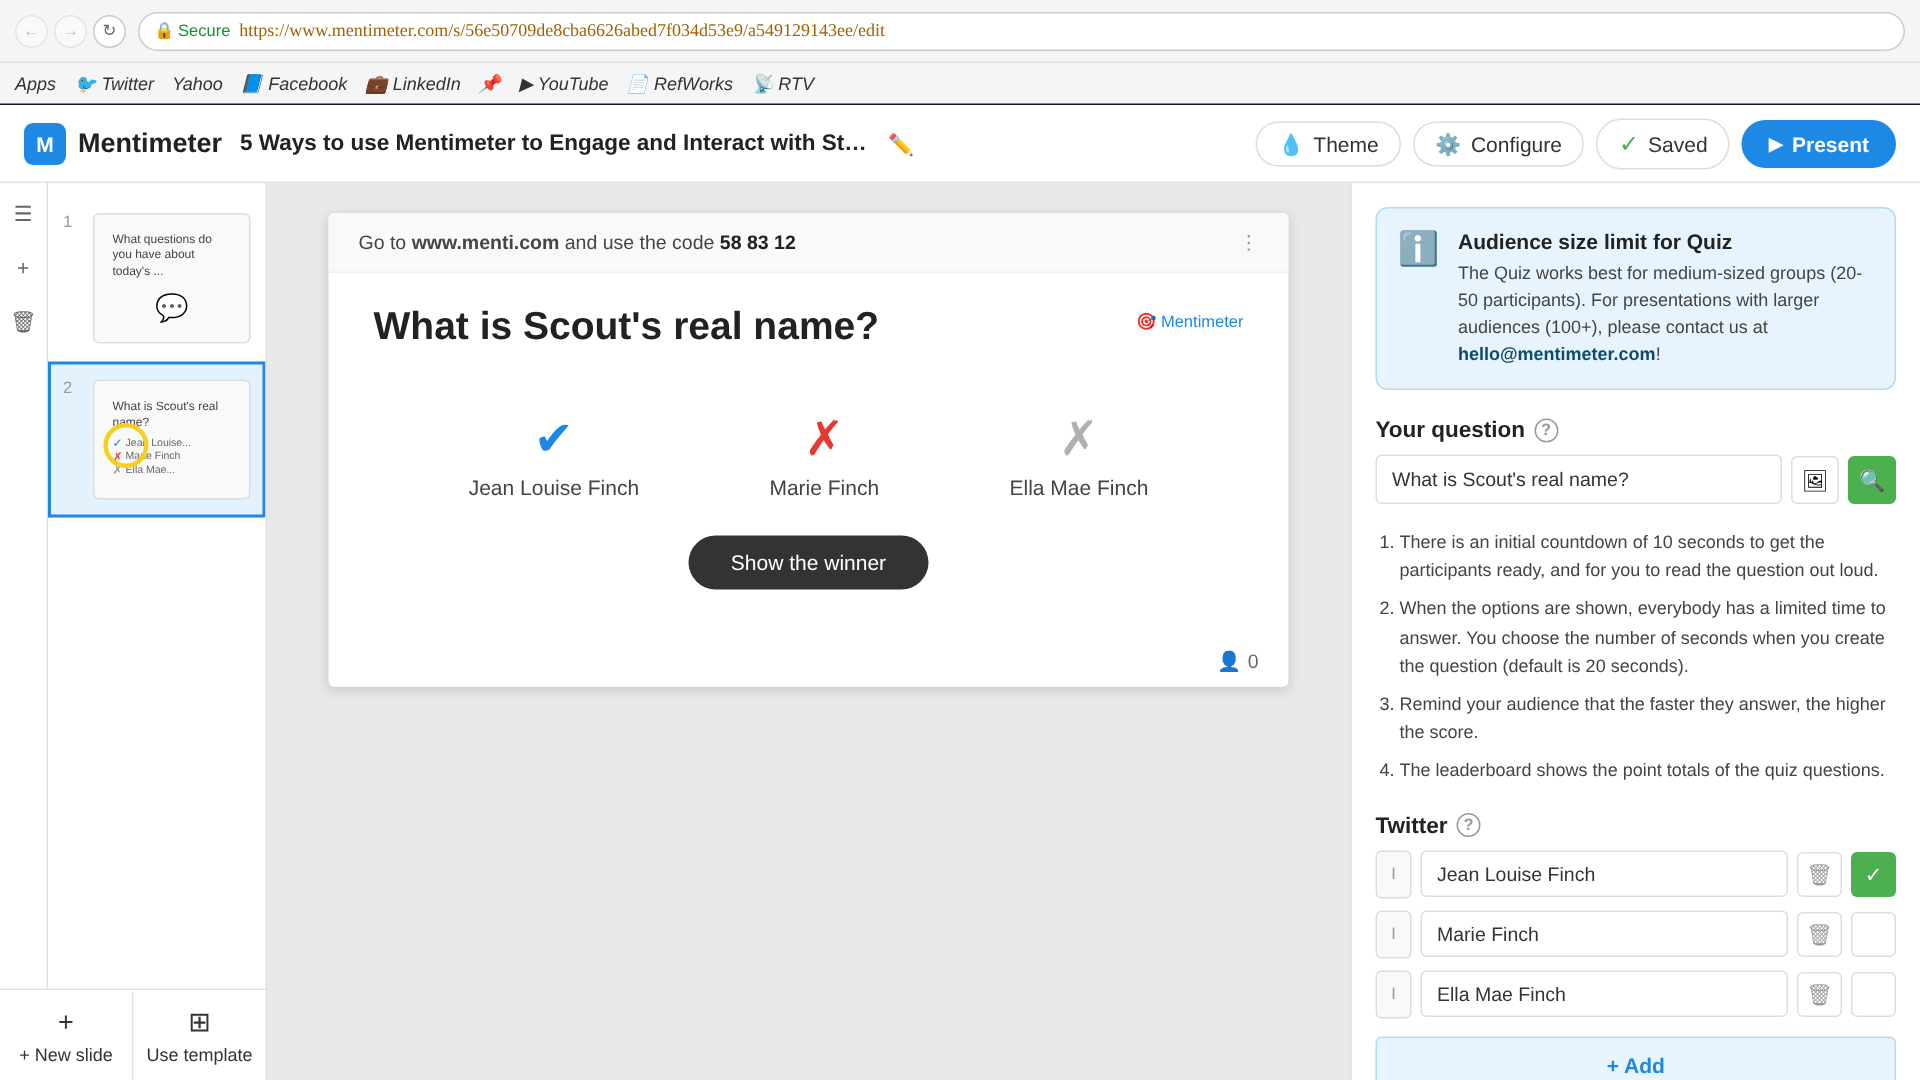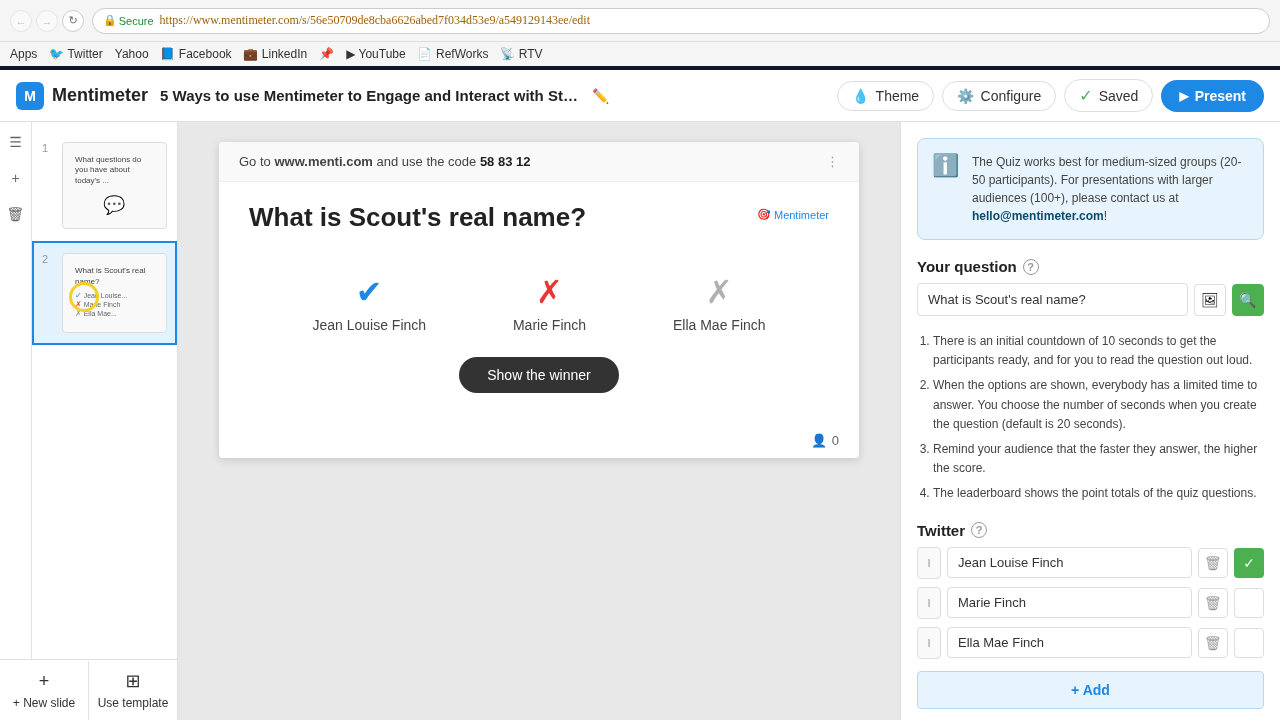--- a/index.html
+++ b/index.html
@@ -19,27 +19,28 @@
     }
     .browser-nav-btns { display: flex; gap: 4px; }
     .nav-btn { width: 22px; height: 22px; border: 1px solid #ccc; background: #fff; border-radius: 50%; cursor: pointer; display: flex; align-items: center; justify-content: center; font-size: 11px; color: #666; }
     .nav-btn.disabled { opacity: 0.4; }
     .address-bar { flex: 1; height: 26px; background: #fff; border: 1px solid #ccc; border-radius: 13px; display: flex; align-items: center; padding: 0 10px; gap: 6px; font-size: 12px; }
     .secure-badge { color: #1a8f2e; font-size: 11px; display: flex; align-items: center; gap: 2px; }
     .address-text { color: #a16207; font-family: Liberation Serif, serif; }
     .bookmarks-bar {
       height: 28px;
       background: #f5f5f5;
-      border-bottom: 4px solid #0f172a;
+      border-bottom: 1px solid #0f172a;
       display: flex;
       align-items: center;
       padding: 0 10px;
       gap: 12px;
       font-size: 12px;
       color: #333;
+      font-style: italic;
     }
     .bookmark-item { display: flex; align-items: center; gap: 4px; cursor: pointer; color: #333; font-size: 12px; }
     .apps-text { font-weight: 500; }
 
     
     .app-header {
       height: 52px;
       background: #fff;
       border-bottom: 1px solid #e0e0e0;
       display: flex;
@@ -396,20 +397,21 @@
         </div>
       </div>
     </div>
   </div>
 
   <div class="right-panel">
 
     <div class="info-box">
       <div class="info-icon">ℹ️</div>
       <div>
+        <div class="info-title">Audience size limit for Quiz</div>
         <div class="info-text">
           <span>The Quiz works best for medium-sized groups (20-50 participants). For presentations with larger audiences (100+), please contact us at</span>
           <a class="info-link" href="mailto:hello@mentimeter.com">hello@mentimeter.com</a>!
         </div>
       </div>
     </div>
 
     <div class="section-label">
       <span>Your question</span>
       <span class="help-icon">?</span>

